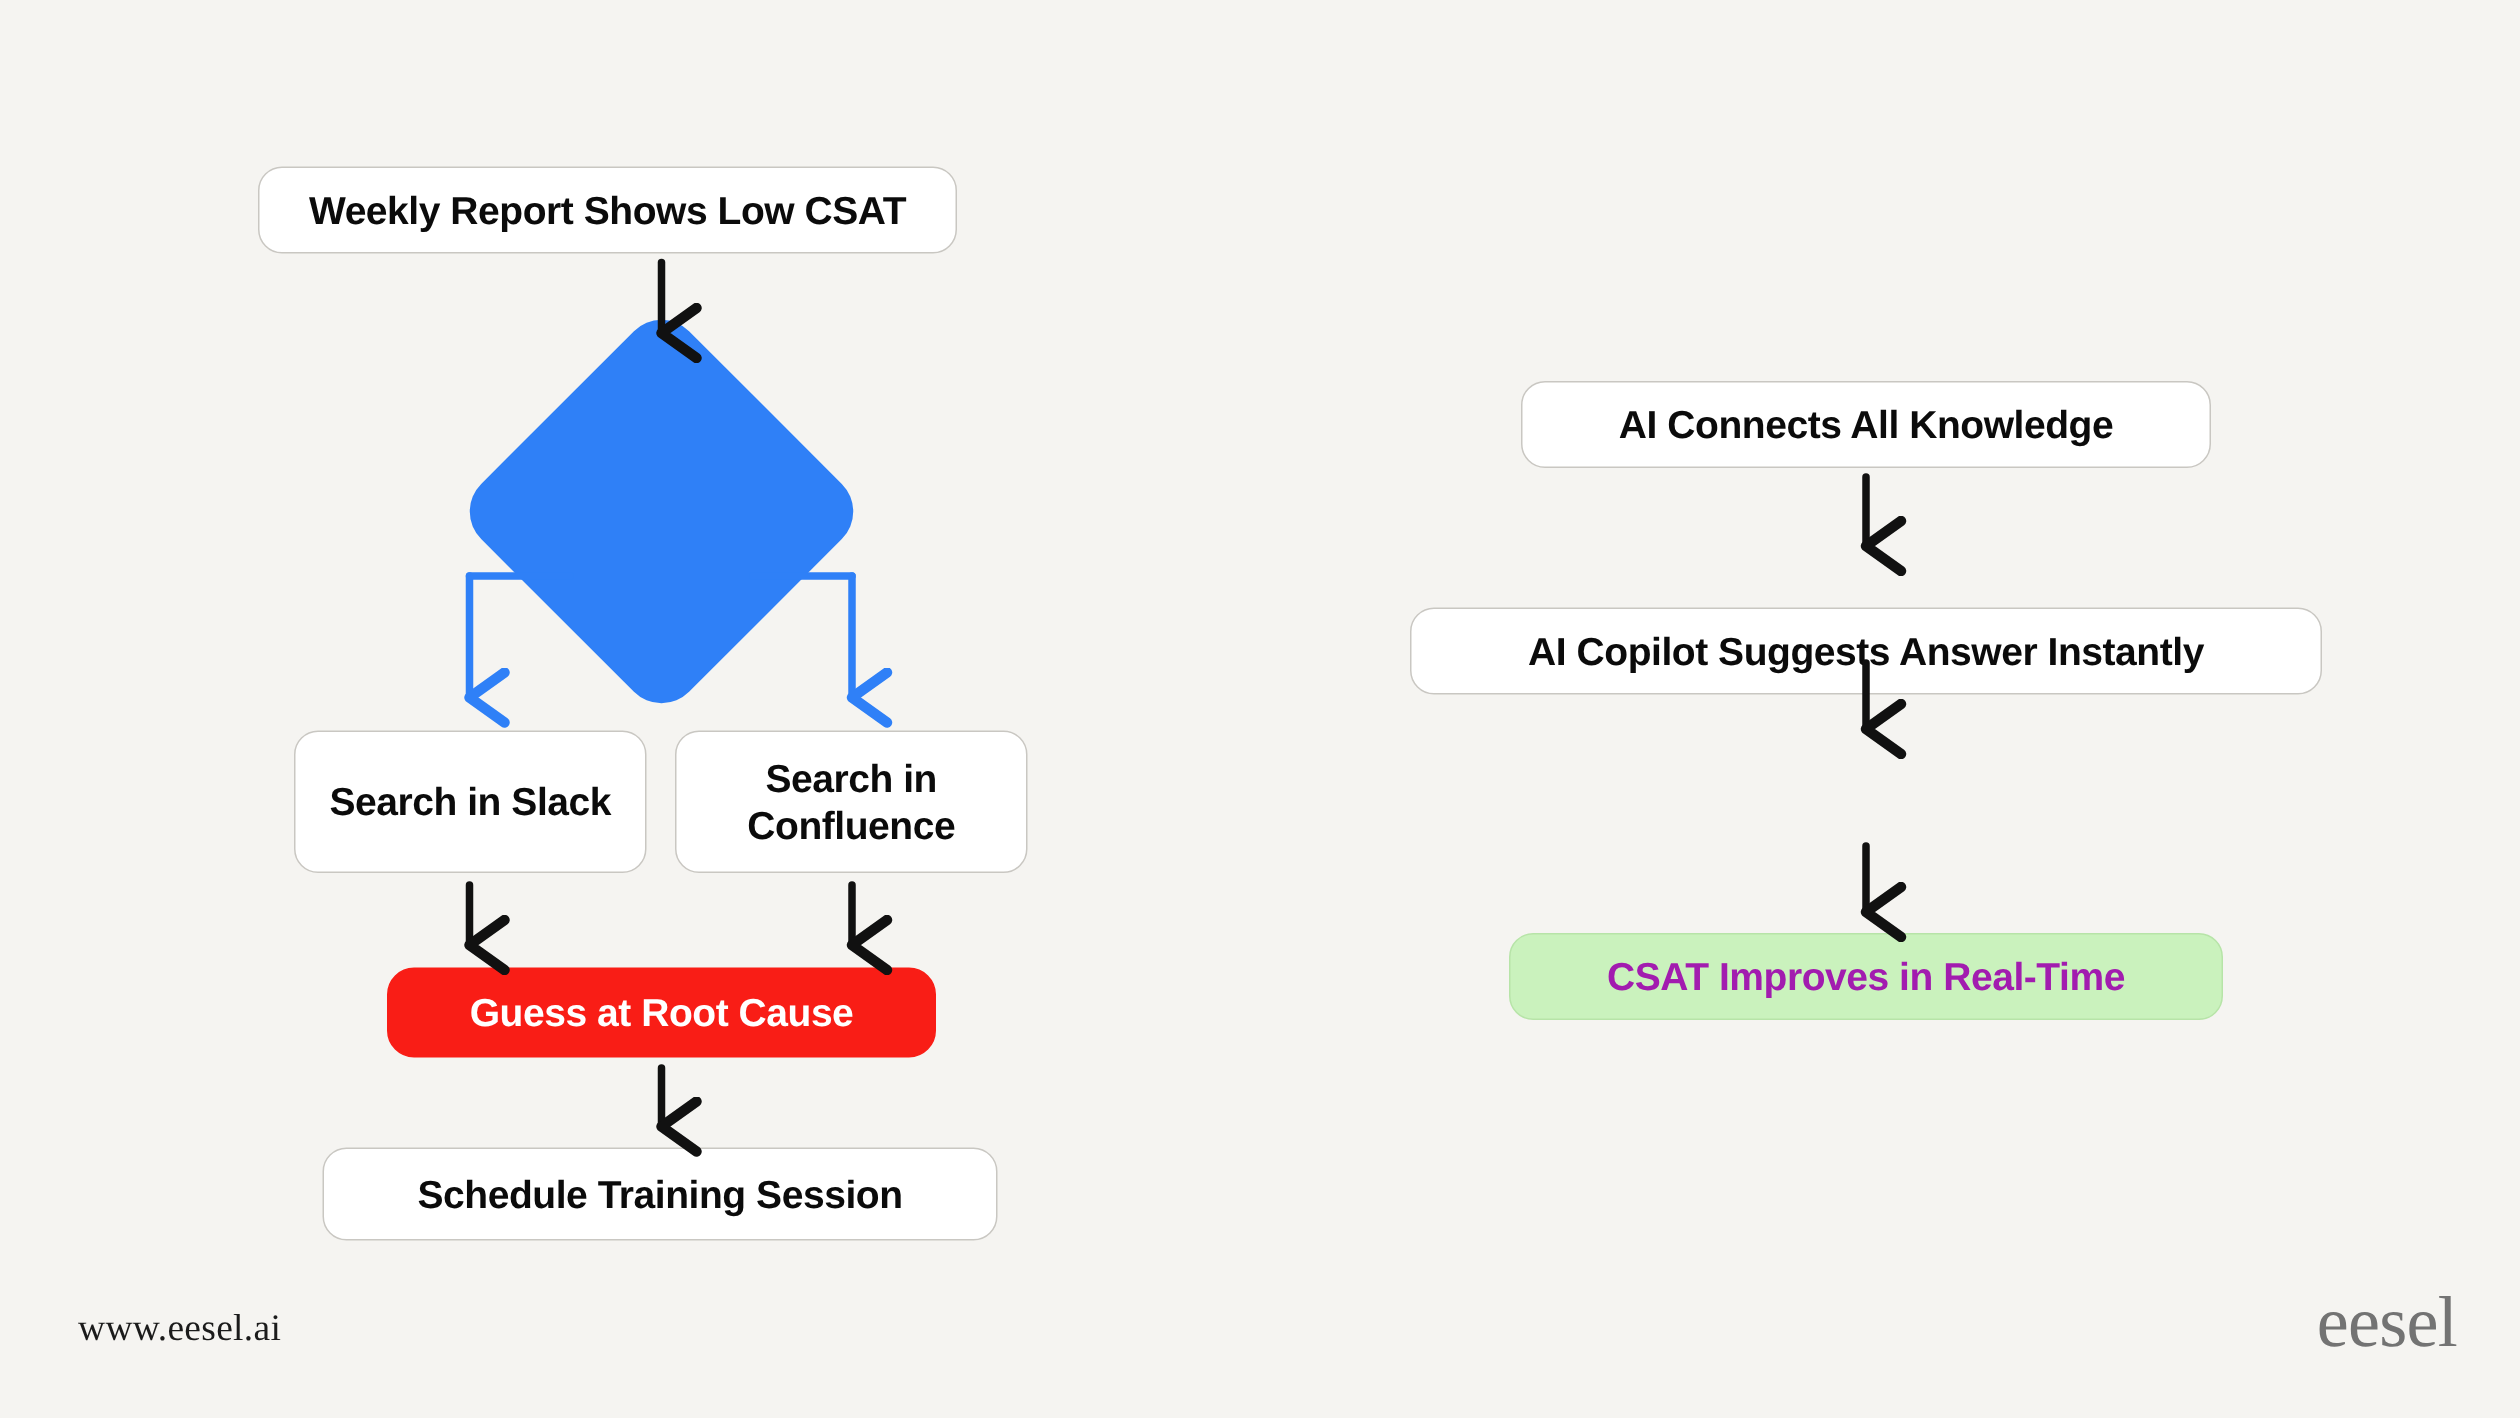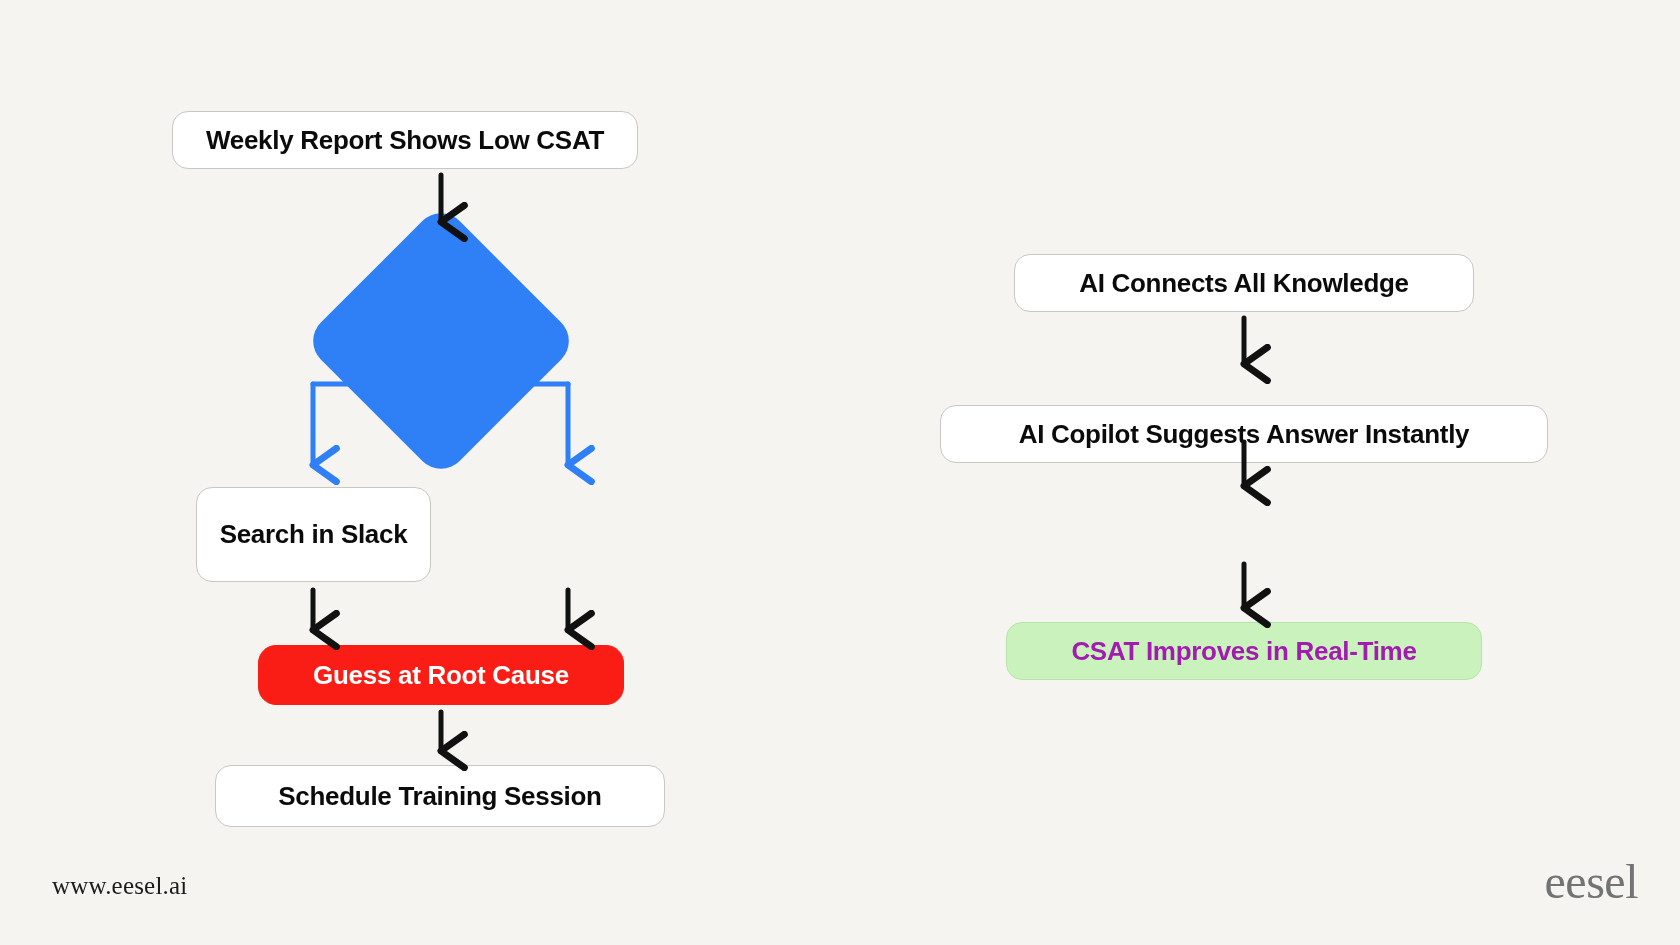--- a/index.html
+++ b/index.html
@@ -143,20 +143,21 @@
 
 <div id="stage">
 
 
   <div class="node" style="left:172px; top:111px; width:466px; height:58px;">Weekly Report Shows Low CSAT</div>
 
   <div class="diamond" style="left:343px; top:243px;"></div>
 
   <div class="node" style="left:196px; top:487px; width:235px; height:95px;text-align:center;">Search in Slack</div>
 
+  <div class="node" style="left:450px; top:487px; width:235px; height:95px;">Search in Confluence</div>
 
   <div class="node" style="left:215px; top:765px; width:450px; height:62px;">Schedule Training Session</div>
 
   <div class="node red" style="left:258px; top:645px; width:366px; height:60px;">Guess at Root Cause</div>
 
 
   <div class="node" style="left:1014px; top:254px; width:460px; height:58px;">AI Connects All Knowledge</div>
 
   <div class="node" style="left:940px; top:378px; width:608px; height:58px;margin-top:27px;">AI Copilot Suggests Answer Instantly</div>
 

